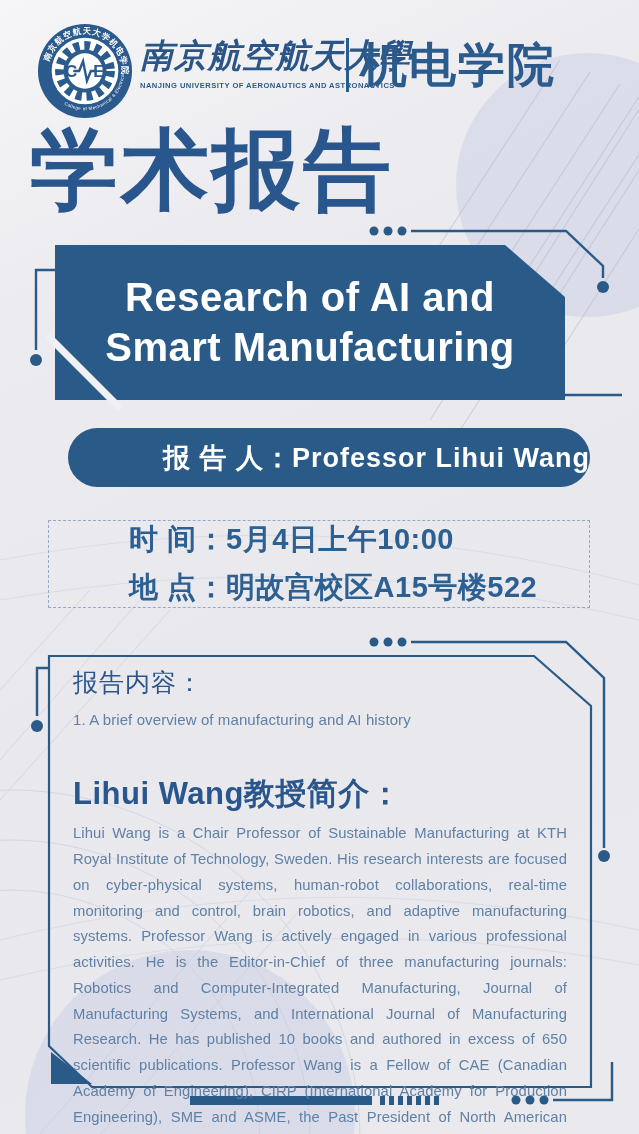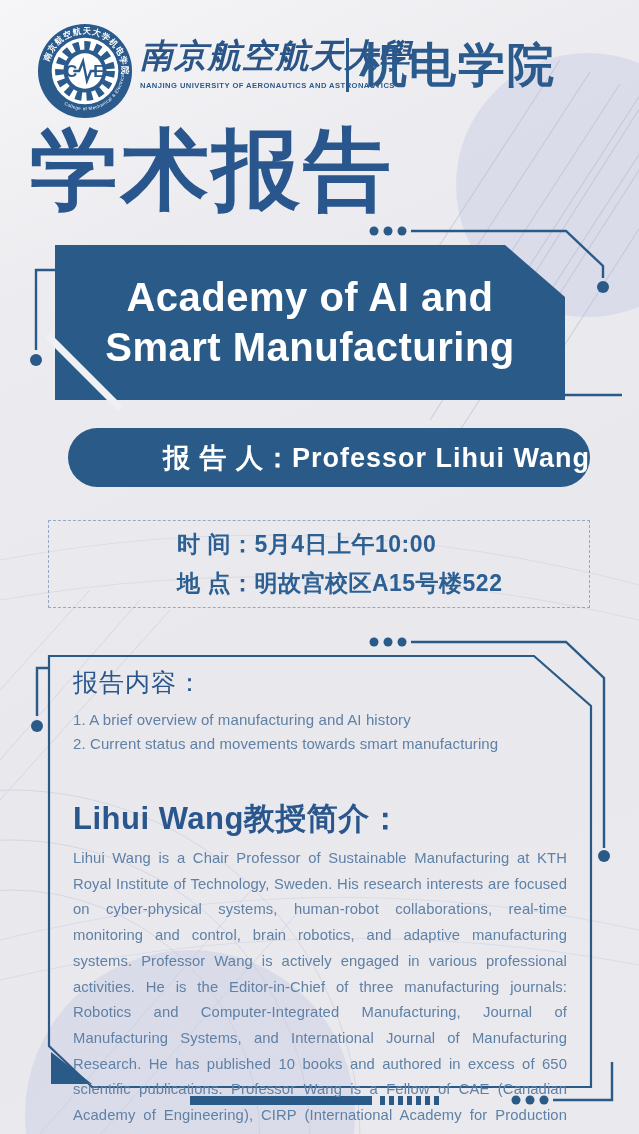--- a/index.html
+++ b/index.html
@@ -35,21 +35,21 @@
 
   
   .pill{left:68px;top:428px;width:522px;height:59px;background:#2a5a87;
         border-radius:30px;display:flex;align-items:center;justify-content:flex-end;}
   .pill span{color:#ffffff;font-size:27px;font-weight:800;letter-spacing:1px;white-space:nowrap;}
 
   
   .meta-box{left:48px;top:520px;width:542px;height:88px;border:1.5px dashed #94a9c6;
             box-sizing:border-box;display:flex;flex-direction:column;justify-content:center;
             padding-left:80px;gap:8px;}
-  .meta-line{font-size:23px;font-weight:800;color:#2c5f92;letter-spacing:.5px;white-space:nowrap;margin-left:48px;}
+  .meta-line{font-size:29px;font-weight:800;color:#2c5f92;letter-spacing:.5px;white-space:nowrap;}
 
   
   .content-inner{left:73px;top:666px;width:494px;z-index:3;}
   .sec-heading{font-size:25px;font-weight:400;color:#29568c;letter-spacing:1px;margin-bottom:9px;}
   .list-item{font-size:15px;color:#5f81a6;line-height:1.63;letter-spacing:.1px;}
   .bio-heading{font-size:31px;font-weight:900;color:#29568c;letter-spacing:.5px;
                margin-top:41px;margin-bottom:6px;}
   .bio-text{font-size:14.8px;color:#5f81a6;line-height:1.74;text-align:justify;
             letter-spacing:.1px;}
 </style>
@@ -187,34 +187,33 @@
   <div class="layer uni-block">
     <div class="uni-zh">南京航空航天大學</div>
     <div class="uni-en">NANJING UNIVERSITY OF AERONAUTICS AND ASTRONAUTICS</div>
   </div>
   <div class="layer hdr-divider"></div>
   <div class="layer college">机电学院</div>
 
   <div class="layer kicker">学术报告</div>
 
   <div class="layer banner-text">
-    <div class="banner-line">Academy of AI and</div>
+    <div class="banner-line">Research of AI and</div>
     <div class="banner-line">Smart Manufacturing</div>
   </div>
 
   <div class="layer pill">
     <span>报 告 人：Professor Lihui Wang</span>
   </div>
 
   <div class="layer meta-box">
     <div class="meta-line">时  间：5月4日上午10:00</div>
     <div class="meta-line">地  点：明故宫校区A15号楼522</div>
   </div>
 
   <div class="layer content-inner">
     <div class="sec-heading">报告内容：</div>
     <div class="list-item">1. A brief overview of manufacturing and AI history</div>
-    <div class="list-item">2. Current status and movements towards smart manufacturing</div>
     <div class="bio-heading">Lihui Wang教授简介：</div>
     <div class="bio-text">Lihui Wang is a Chair Professor of Sustainable Manufacturing at KTH Royal Institute of Technology, Sweden. His research interests are focused on cyber-physical systems, human-robot collaborations, real-time monitoring and control, brain robotics, and adaptive manufacturing systems. Professor Wang is actively engaged in various professional activities. He is the Editor-in-Chief of three manufacturing journals: Robotics and Computer-Integrated Manufacturing, Journal of Manufacturing Systems, and International Journal of Manufacturing Research. He has published 10 books and authored in excess of 650 scientific publications. Professor Wang is a Fellow of CAE (Canadian Academy of Engineering), CIRP (International Academy for Production Engineering), SME and ASME, the Past President of North American Manufacturing Research Institution of SME (2020-2021), and the Past Chairman of Swedish Production Academy (2018-2020).</div>
   </div>
 
 </div>
 
 </body></html>

